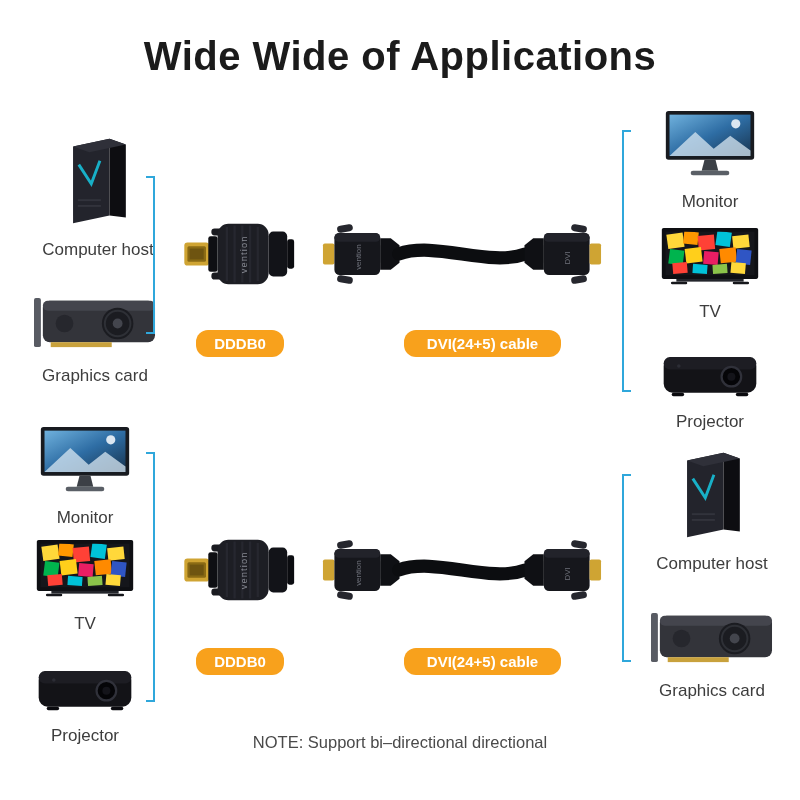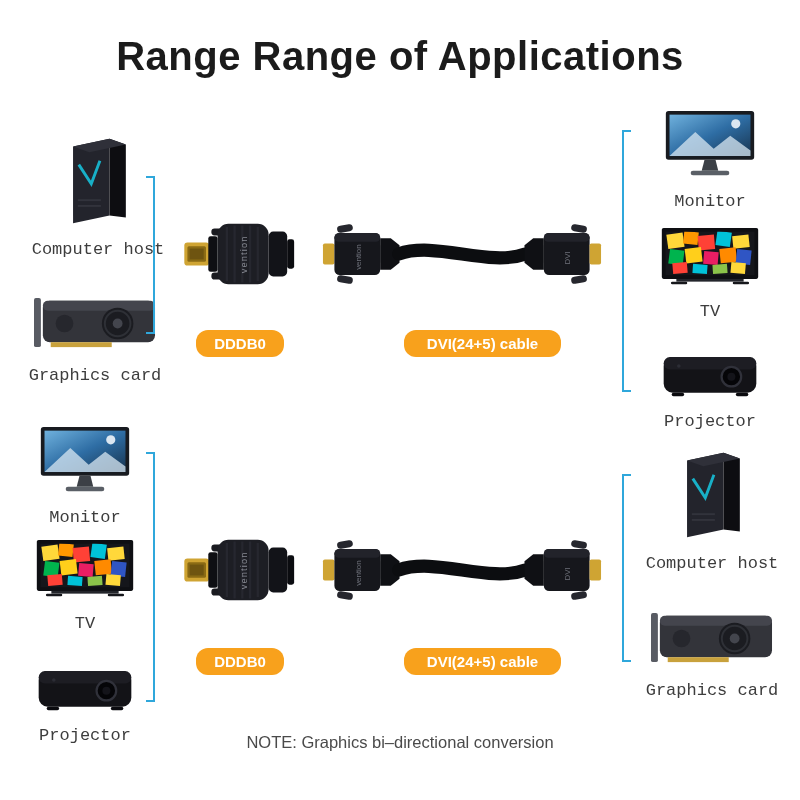--- a/index.html
+++ b/index.html
@@ -8,21 +8,21 @@
     width: 800px; height: 800px;
     position: relative; overflow: hidden;
     font-family: "Liberation Sans", sans-serif;
   }
   .title {
     position: absolute; top: 34px; left: 0; width: 100%;
     text-align: center; font-size: 40px; font-weight: 700;
     color: var(--title, #1b1b1b); letter-spacing: 0.5px;
   }
   .device {
-    position: absolute; display: flex; flex-direction: column; align-items: center; font-family: Liberation Mono, monospace;
+    position: absolute; display: flex; flex-direction: column; align-items: center;
   }
   .device-label {
     margin-top: 12px; font-size: 17px; color: var(--label, #3d3d3d);
     font-style: normal; text-align: center; white-space: nowrap;
   }
   .icon { display: block; }
   .i-tower     { width: 96px;  height: 96px; }
   .i-gpu       { width: 128px; height: 61px; }
   .i-monitor   { width: 92px;  height: 70px; }
   .i-tv        { width: 100px; height: 64px; }
@@ -153,21 +153,21 @@
     <rect x="253" y="26" width="52" height="48" rx="6" fill="#16171c"></rect>
     <rect x="253" y="26" width="52" height="10" rx="5" fill="#22232a"></rect>
     <rect x="284" y="17" width="18" height="8" rx="4" fill="#26272e" transform="rotate(10 293 21)"></rect>
     <rect x="284" y="75" width="18" height="8" rx="4" fill="#26272e" transform="rotate(-10 293 79)"></rect>
     <rect x="305" y="38" width="13" height="24" rx="2" fill="#cfa433"></rect>
     <text font-size="9" fill="#6f727b" transform="translate(45 68) rotate(-90)">vention</text>
     <text font-size="9" fill="#6f727b" transform="translate(283 62) rotate(-90)">DVI</text>
   </symbol>
 </svg>
 
-<h1 class="title">Range Range of Applications</h1>
+<h1 class="title">Wide Wide of Applications</h1>
 
 <figure class="device" style="left:18px;top:132px;width:160px">
   <svg class="icon i-tower">
       <use href="#icon-tower"></use>
     </svg>
   <figcaption class="device-label">Computer host</figcaption>
 </figure>
 <figure class="device" style="left:15px;top:293px;width:160px">
   <svg class="icon i-gpu">
       <use href="#icon-gpu"></use>
@@ -245,13 +245,13 @@
     </svg>
   <figcaption class="device-label">Computer host</figcaption>
 </figure>
 <figure class="device" style="left:642px;top:608px;width:140px">
   <svg class="icon i-gpu">
       <use href="#icon-gpu"></use>
     </svg>
   <figcaption class="device-label">Graphics card</figcaption>
 </figure>
 
-<p class="note">NOTE: Graphics bi–directional conversion</p>
+<p class="note">NOTE: Support bi–directional directional</p>
 
 </body></html>

